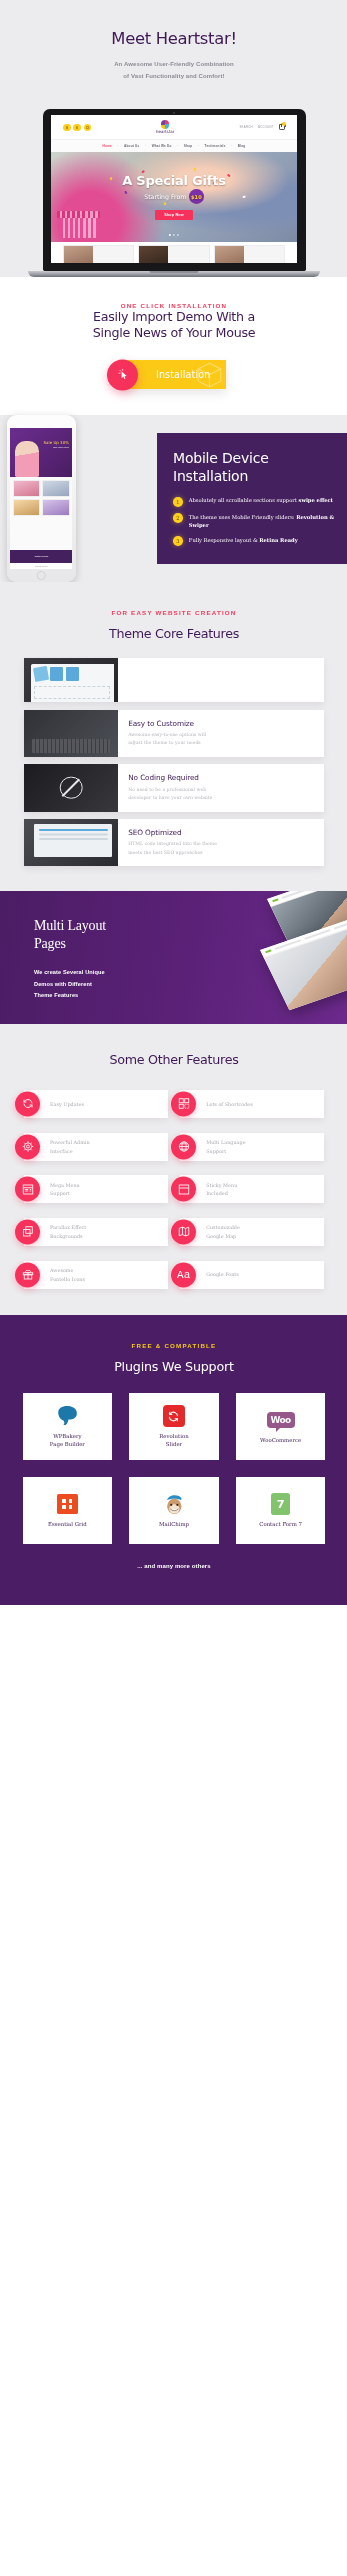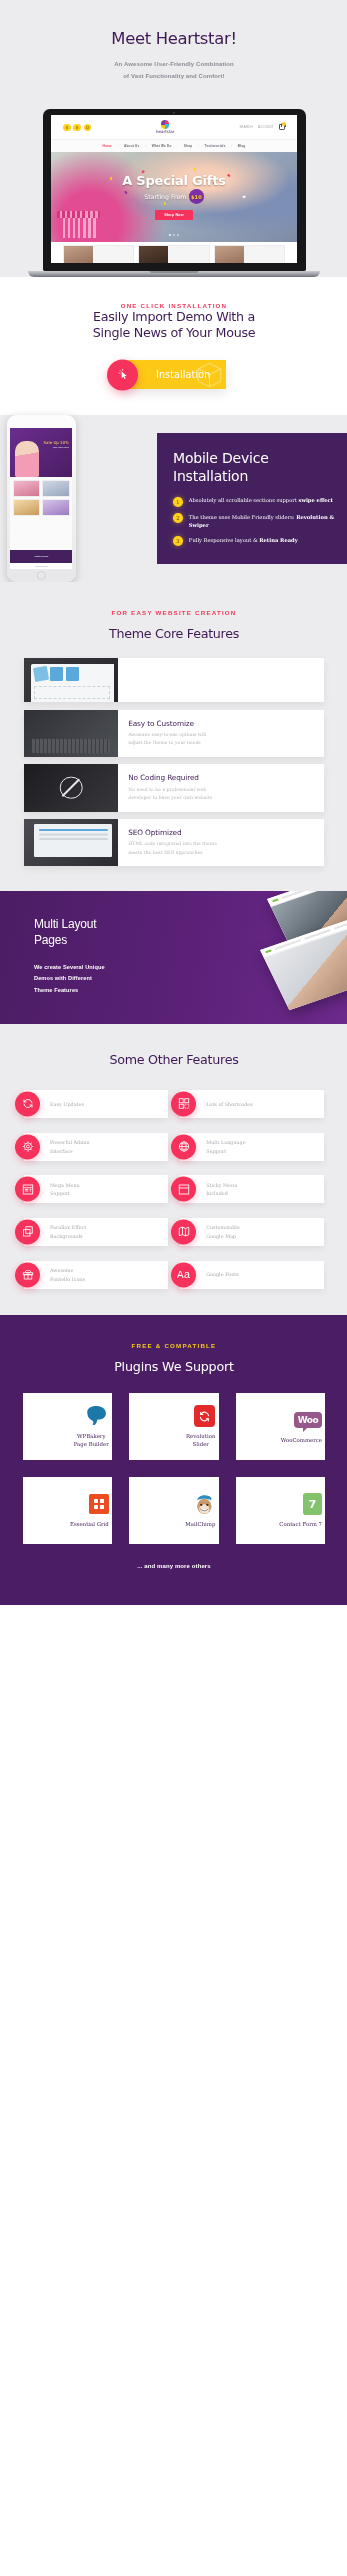--- a/index.html
+++ b/index.html
@@ -295,21 +295,21 @@
   .feat-txt p {
     font-family: "DejaVu Serif", serif; font-size: 4.6px; color: #b4b4bb;
     line-height: 1.85; margin-top: 3.4px; max-width: 118px;
   }
 
   
   .multi { height: 133px; position: relative; overflow: hidden;
     background: linear-gradient(100deg,#4b1d64 0%, #5b2178 55%, #6c2a8c 100%); }
   .multi-txt { position: absolute; left: 34px; top: 26px; }
   .multi-txt h2 {
-    font-family: Liberation Sans, sans-serif; color: #fff; font-size: 12px;
+    font-family: Liberation Serif, serif; color: #fff; font-size: 14px;
     font-weight: normal; line-height: 1.3; letter-spacing: -0.2px;
   }
   .multi-txt p {
     margin-top: 13.5px; color: #fff; font-size: 5.6px; font-weight: bold;
     line-height: 2.05; letter-spacing: 0.1px;
   }
   .mock { position: absolute; width: 107px; height: 67px; background: #fff;
     box-shadow: 0 5.6px 13.5px rgba(0,0,0,.3); transform-origin: left top; overflow: hidden; }
   .mock-bar { height: 9px; background: #fff; border-bottom: 0.6px solid #eee;
     display: flex; align-items: center; padding: 0 4px; gap: 4px; }
@@ -350,21 +350,21 @@
   .plugins h2 {
     font-family: "DejaVu Sans", sans-serif; color: #fff; font-size: 12.7px;
     font-weight: normal; text-align: center; margin-top: 10.2px; letter-spacing: -0.2px;
   }
   .pl-grid {
     margin-top: 19px; padding: 0 22.6px; display: grid;
     grid-template-columns: repeat(3,1fr); gap: 17px 17px;
   }
   .pl-card {
     background: #fff; height: 67px; display: flex; flex-direction: column;
-    align-items: flex-end; justify-content: center; gap: 4.5px; padding: 3.4px;
+    align-items: center; justify-content: center; gap: 4.5px; padding: 3.4px;
   }
   .pl-name {
     font-family: "DejaVu Serif", serif; font-size: 5.4px; color: #3e1a55;
     text-align: center; line-height: 1.45;
   }
   .pl-logo { height: 25px; display: flex; align-items: center; justify-content: center; }
   .more {
     margin-top: 19px; text-align: center; color: #fff; font-size: 6px;
     font-weight: bold; letter-spacing: 0.1px;
   }

